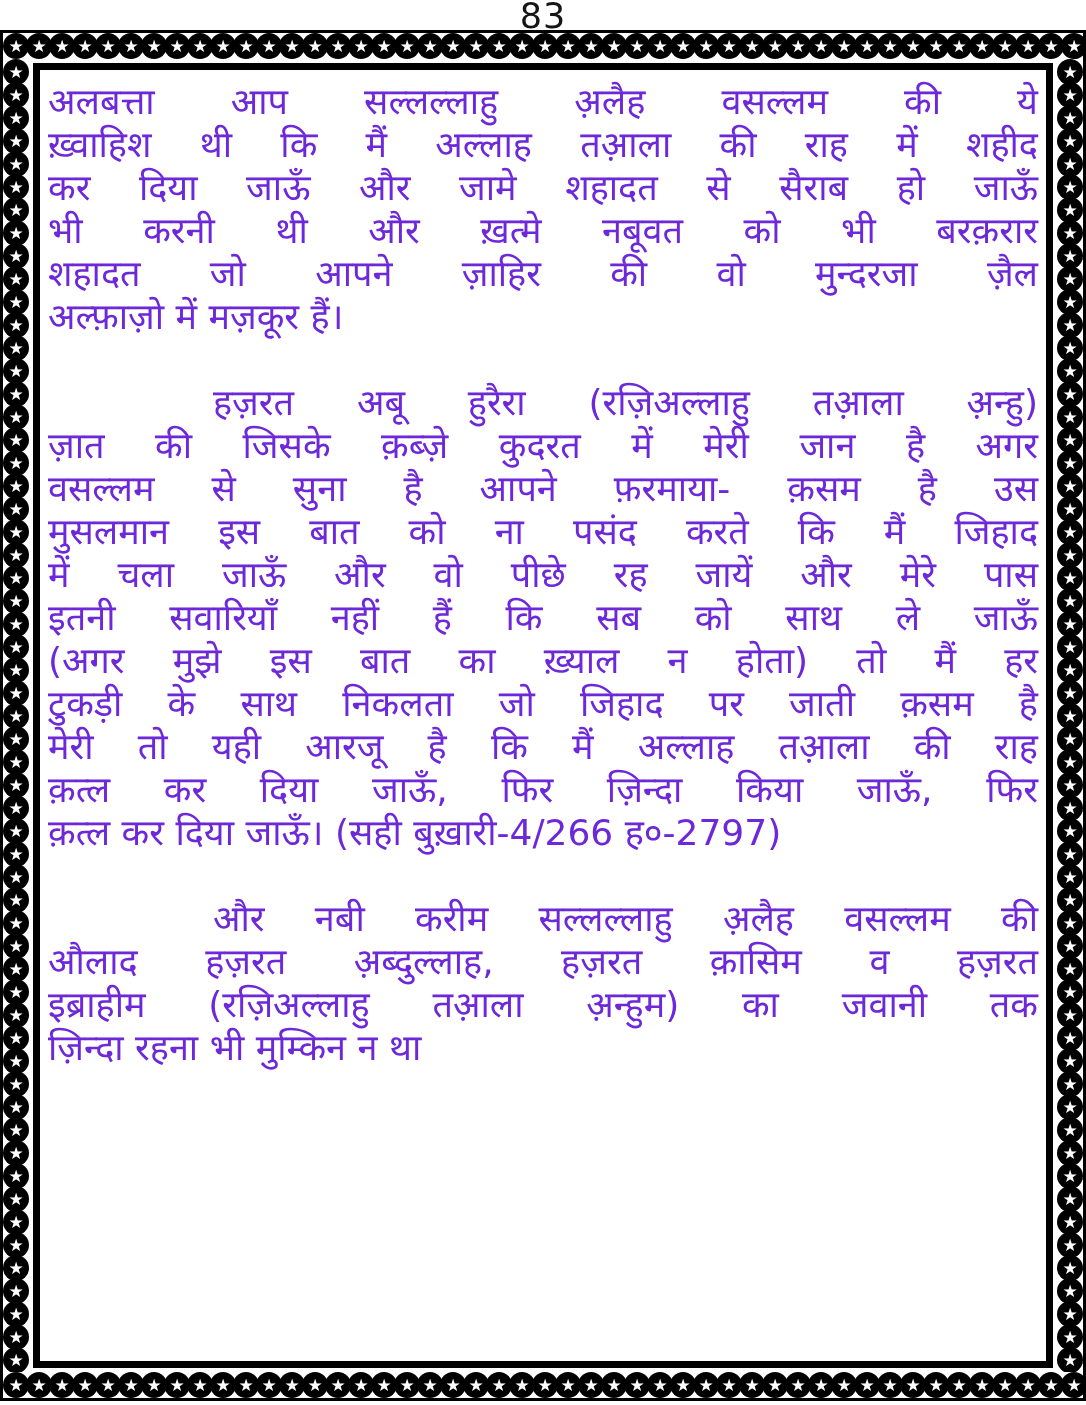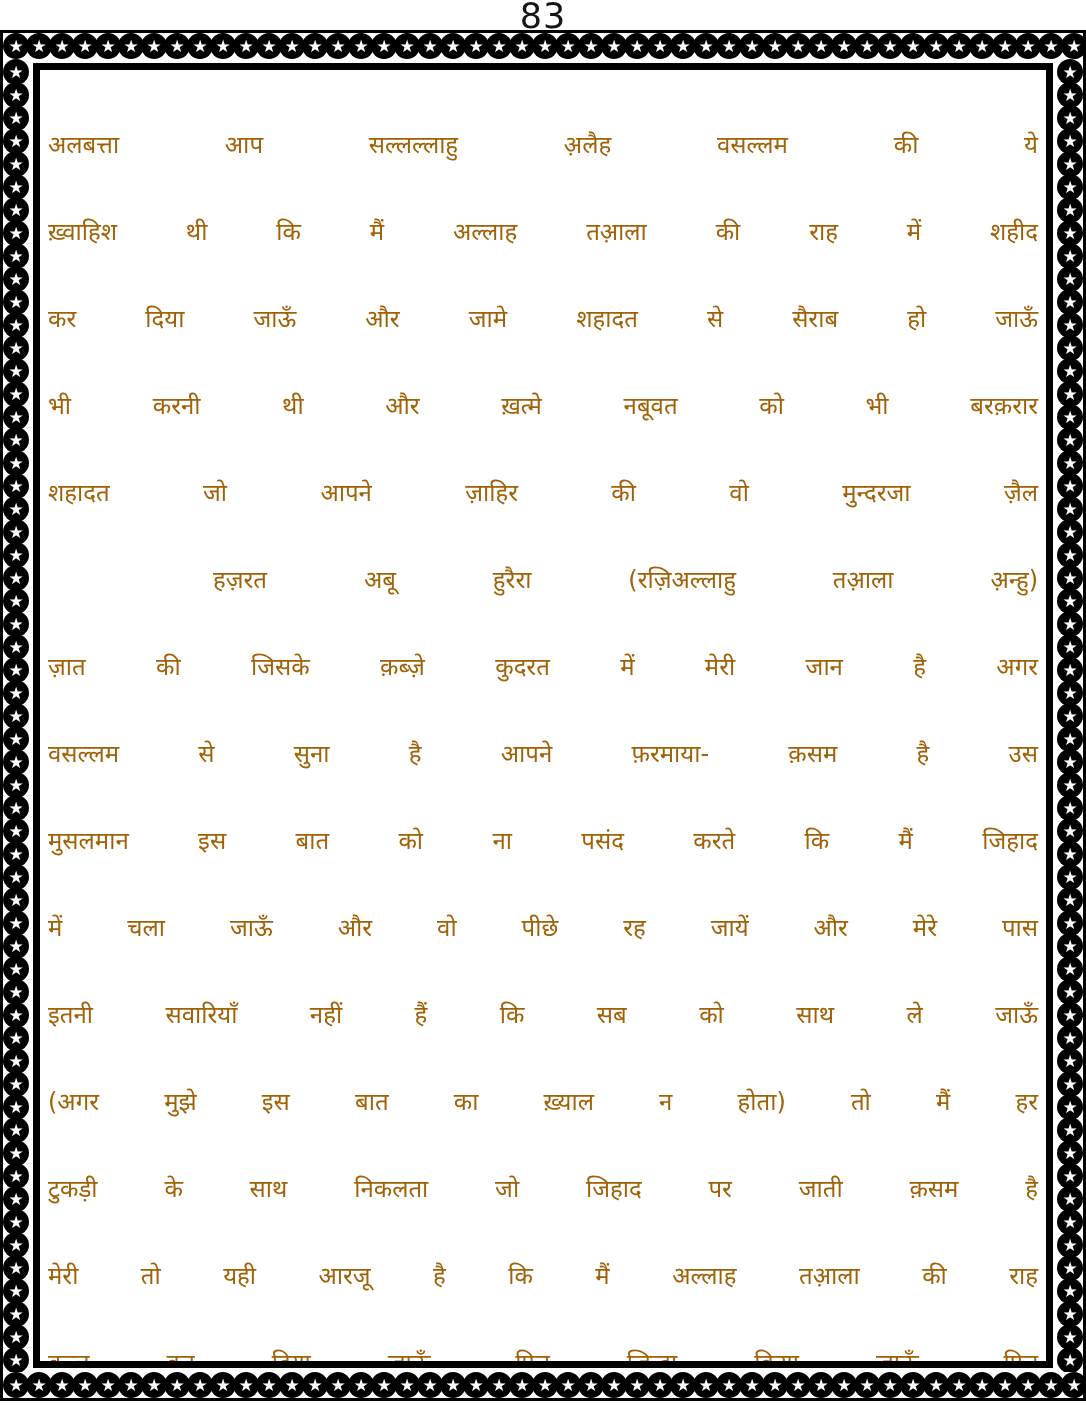--- a/index.html
+++ b/index.html
@@ -62,26 +62,25 @@
     position: absolute;
     inset: 0;
     padding: 10px 8px 0 8px;
     overflow: hidden;
   }
   .para { margin-bottom: 43px; }
   .para:last-child { margin-bottom: 0; }
   .line {
     height: 43px;
     line-height: 43px;
-    font-size: 24px;
-    color: #a16207;
+    font-size: 36px;
+    color: #6d28d9;
     text-align: justify;
     text-align-last: justify;
     white-space: nowrap;
-    margin-top: 44px;
   }
   .line.indent { text-indent: 165px; }
   .line.no-just { text-align: left; text-align-last: left; }
 </style>
 </head>
 <body>
 
 <div class="page">
   <div class="page-number">83</div>
 
@@ -306,29 +305,37 @@
       </div>
 
     <div class="inner">
       <div class="content" id="content">
           <div class="para">
             <div class="line">अलबत्ता आप सल्लल्लाहु अ़लैह वसल्लम की ये</div>
             <div class="line">ख़्वाहिश थी कि मैं अल्लाह तआ़ला की राह में शहीद</div>
             <div class="line">कर दिया जाऊँ और जामे शहादत से सैराब हो जाऊँ</div>
             <div class="line">भी करनी थी और ख़त्मे नबूवत को भी बरक़रार</div>
             <div class="line">शहादत जो आपने ज़ाहिर की वो मुन्दरजा ज़ैल</div>
+            <div class="line no-just">अल्फ़ाज़ो में मज़कूर हैं।</div>
           </div>
           <div class="para">
             <div class="line indent">हज़रत अबू हुरैरा (रज़िअल्लाहु तआ़ला अ़न्हु)</div>
             <div class="line">ज़ात की जिसके क़ब्ज़े कुदरत में मेरी जान है अगर</div>
             <div class="line">वसल्लम से सुना है आपने फ़रमाया- क़सम है उस</div>
             <div class="line">मुसलमान इस बात को ना पसंद करते कि मैं जिहाद</div>
             <div class="line">में चला जाऊँ और वो पीछे रह जायें और मेरे पास</div>
             <div class="line">इतनी सवारियाँ नहीं हैं कि सब को साथ ले जाऊँ</div>
             <div class="line">(अगर मुझे इस बात का ख़्याल न होता) तो मैं हर</div>
             <div class="line">टुकड़ी के साथ निकलता जो जिहाद पर जाती क़सम है</div>
             <div class="line">मेरी तो यही आरजू है कि मैं अल्लाह तआ़ला की राह</div>
             <div class="line">क़त्ल कर दिया जाऊँ, फिर ज़िन्दा किया जाऊँ, फिर</div>
+            <div class="line no-just">क़त्ल कर दिया जाऊँ। (सही बुख़ारी-4/266 ह०-2797)</div>
+          </div>
+          <div class="para">
+            <div class="line indent">और नबी करीम सल्लल्लाहु अ़लैह वसल्लम की</div>
+            <div class="line">औलाद हज़रत अ़ब्दुल्लाह, हज़रत क़ासिम व हज़रत</div>
+            <div class="line">इब्राहीम (रज़िअल्लाहु तआ़ला अ़न्हुम) का जवानी तक</div>
+            <div class="line no-just">ज़िन्दा रहना भी मुम्किन न था</div>
           </div>
         </div>
     </div>
   </div>
 </div>
 
 </body></html>

